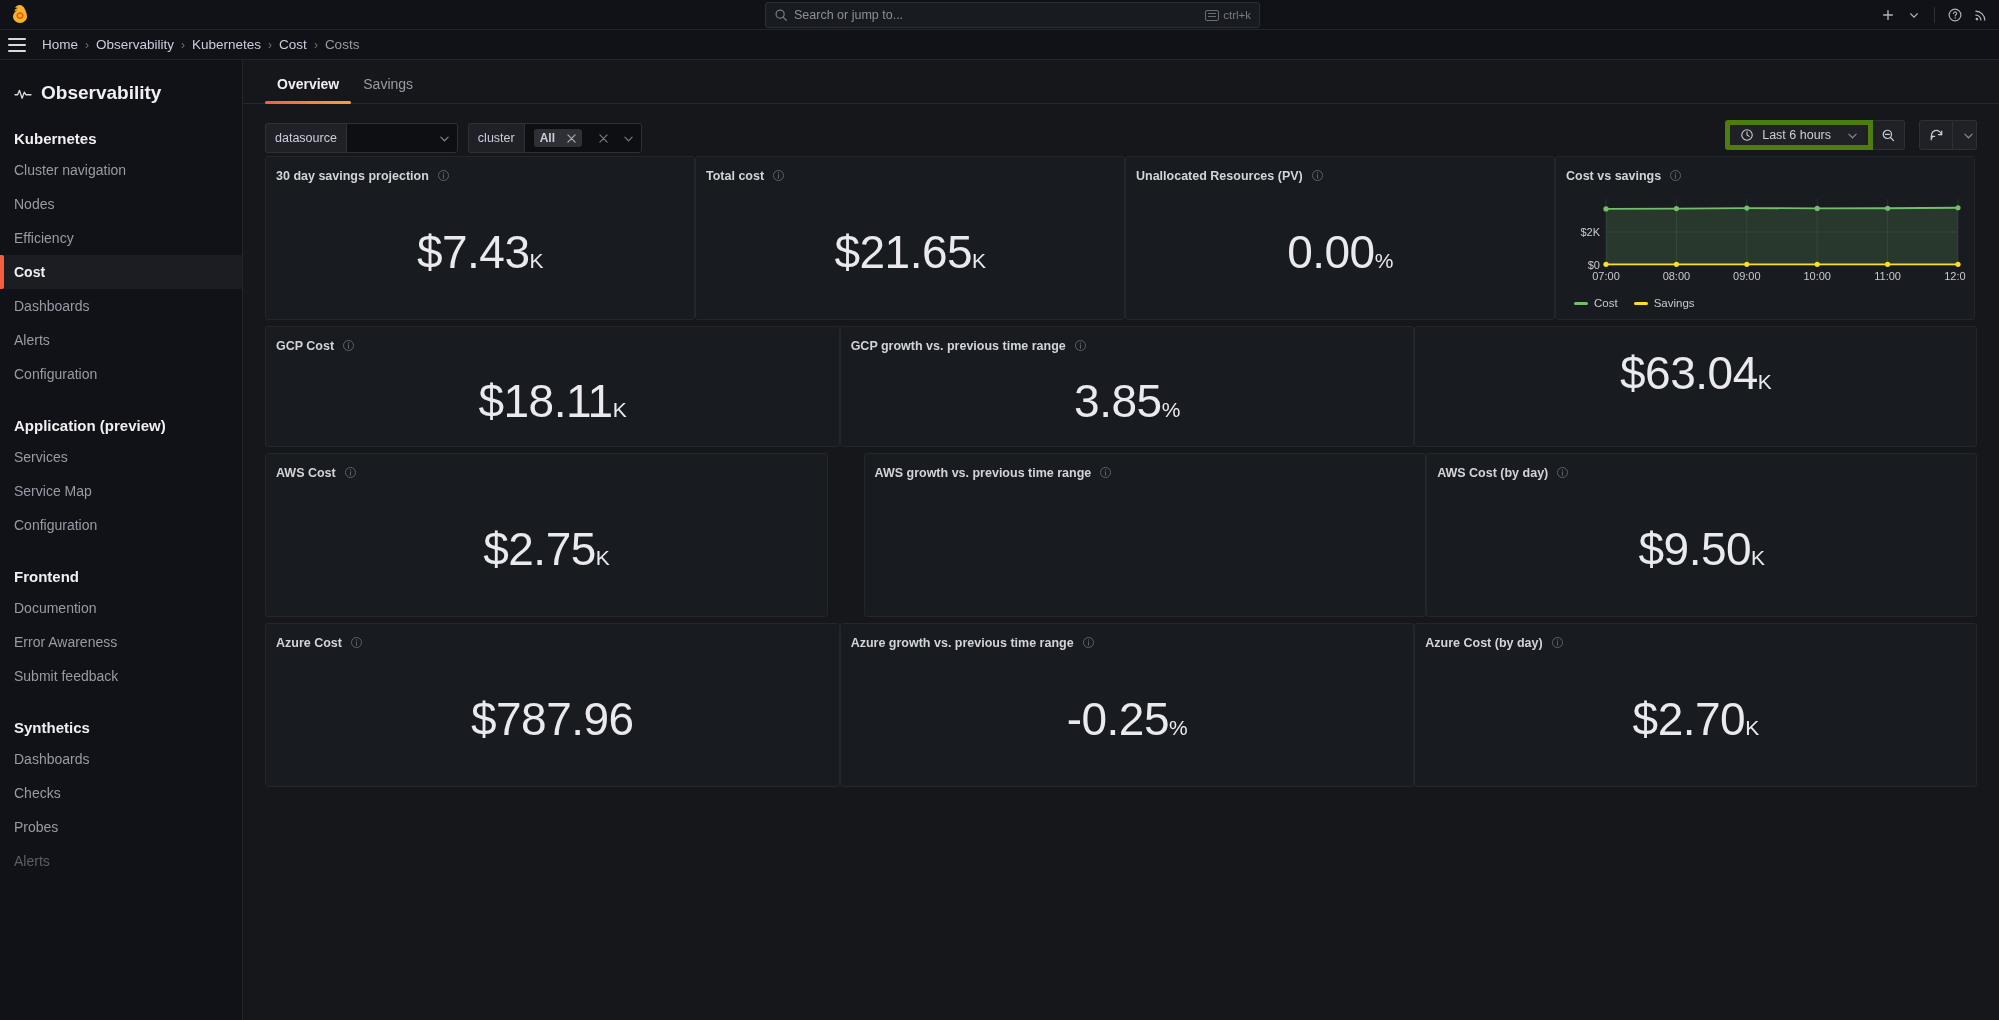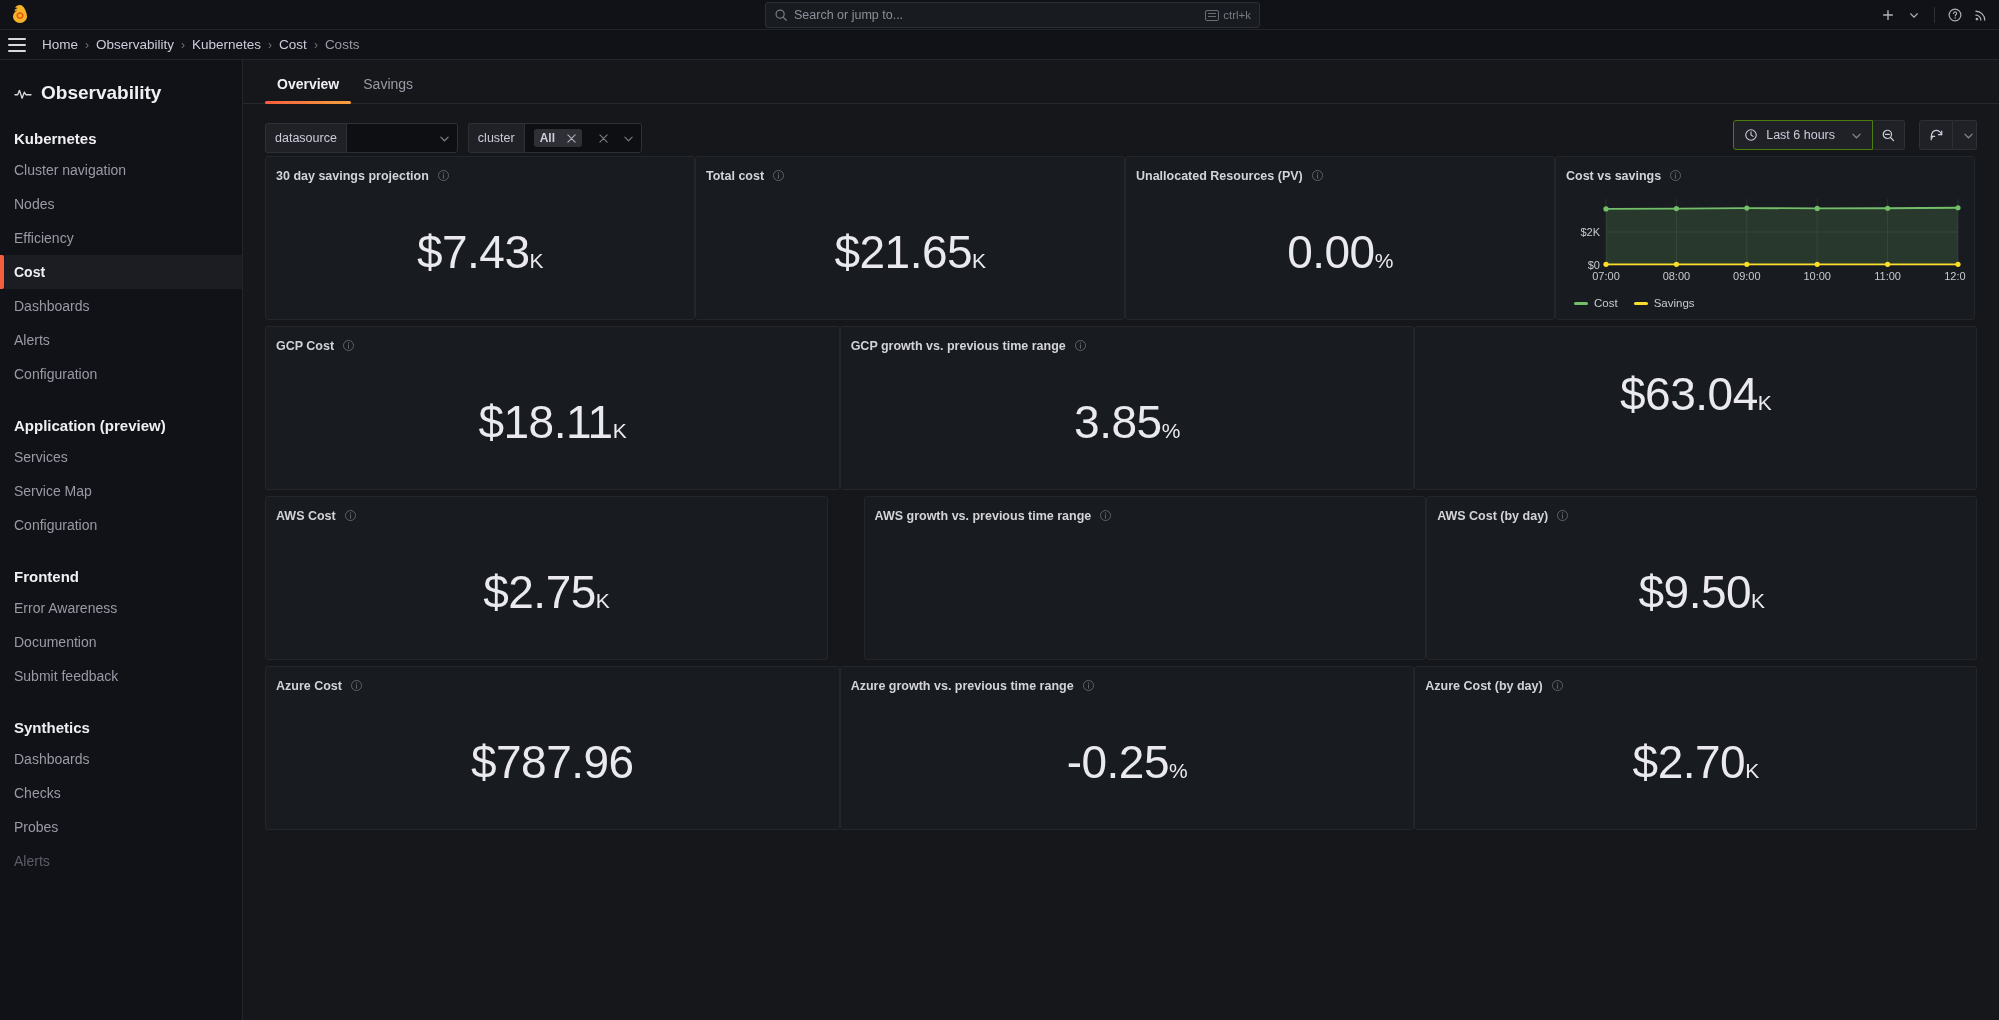--- a/index.html
+++ b/index.html
@@ -160,21 +160,21 @@
   }
   .x-ic { width: 9px; height: 9px; opacity: .8; }
   .clear-wrap { display: flex; align-items: center; gap: 7px; margin-left: auto; padding-left: 10px; }
 
   .timebar {
     position: absolute; right: 22px; top: 16px;
     display: flex; align-items: center; gap: 8px;
   }
   .tr-group { display: flex; align-items: stretch; }
   .tr-btn {
-    background: #1f2126; border: 1px solid #4d7c0f;
+    background: #1f2126; border: 5px solid #4d7c0f;
     border-radius: 3px 0 0 3px; height: 30px;
     display: flex; align-items: center; gap: 8px;
     padding: 0 10px; cursor: pointer;
     font-size: 12.5px; color: #ccccdc;
   }
   .tr-zoom {
     background: #1f2126; border: 1px solid #2e3036; border-left: none;
     border-radius: 0 3px 3px 0; width: 32px; height: 30px;
     display: flex; align-items: center; justify-content: center; cursor: pointer;
   }
@@ -319,22 +319,22 @@
 
   <div class="nav-group">
     <div class="nav-group-title">Application (preview)</div>
     <div class="nav-item">Services</div>
     <div class="nav-item">Service Map</div>
     <div class="nav-item">Configuration</div>
   </div>
 
   <div class="nav-group">
     <div class="nav-group-title">Frontend</div>
+    <div class="nav-item">Documention</div>
     <div class="nav-item">Error Awareness</div>
-    <div class="nav-item">Documention</div>
     <div class="nav-item">Submit feedback</div>
   </div>
 
   <div class="nav-group">
     <div class="nav-group-title">Synthetics</div>
     <div class="nav-item">Dashboards</div>
     <div class="nav-item">Checks</div>
     <div class="nav-item">Probes</div>
     <div class="nav-item dim">Alerts</div>
   </div>
@@ -516,136 +516,136 @@
             </div>
             <div class="legend-item">
               <span class="legend-swatch" style="background:#fade2a;"></span>
               <span>Savings</span>
             </div>
           </div>
         </div>
       </div>
     </div>
 
+    <div class="row" style="height:121px;">
+      <div class="panel" style="width:578px;">
+        <div class="panel-header">
+          <span class="panel-title">GCP Cost</span>
+          <svg class="info-icon" viewBox="0 0 16 16">
+              <circle cx="8" cy="8" r="6.2" fill="none" stroke="#9a9aa6" stroke-width="1.2"></circle>
+              <line x1="8" y1="7" x2="8" y2="11.3" stroke="#9a9aa6" stroke-width="1.3" stroke-linecap="round"></line>
+              <circle cx="8" cy="4.9" r=".85" fill="#9a9aa6"></circle>
+            </svg>
+        </div>
+        <div class="stat-body">
+          <div class="stat-value">
+            <span>$18.11</span><span class="stat-unit">K</span>
+          </div>
+        </div>
+      </div>
+      <div class="panel" style="width:578px;">
+        <div class="panel-header">
+          <span class="panel-title">GCP growth vs. previous time range</span>
+          <svg class="info-icon" viewBox="0 0 16 16">
+              <circle cx="8" cy="8" r="6.2" fill="none" stroke="#9a9aa6" stroke-width="1.2"></circle>
+              <line x1="8" y1="7" x2="8" y2="11.3" stroke="#9a9aa6" stroke-width="1.3" stroke-linecap="round"></line>
+              <circle cx="8" cy="4.9" r=".85" fill="#9a9aa6"></circle>
+            </svg>
+        </div>
+        <div class="stat-body">
+          <div class="stat-value">
+            <span>3.85</span><span class="stat-unit">%</span>
+          </div>
+        </div>
+      </div>
+      <div class="panel" style="width:566px;">
+        <div class="stat-body">
+          <div class="stat-value">
+            <span>$63.04</span><span class="stat-unit">K</span>
+          </div>
+        </div>
+      </div>
+    </div>
+
     <div class="row" style="height:164px;">
       <div class="panel" style="width:578px;">
         <div class="panel-header">
-          <span class="panel-title">GCP Cost</span>
-          <svg class="info-icon" viewBox="0 0 16 16">
-              <circle cx="8" cy="8" r="6.2" fill="none" stroke="#9a9aa6" stroke-width="1.2"></circle>
-              <line x1="8" y1="7" x2="8" y2="11.3" stroke="#9a9aa6" stroke-width="1.3" stroke-linecap="round"></line>
-              <circle cx="8" cy="4.9" r=".85" fill="#9a9aa6"></circle>
-            </svg>
-        </div>
-        <div class="stat-body">
-          <div class="stat-value">
-            <span>$18.11</span><span class="stat-unit">K</span>
-          </div>
-        </div>
-      </div>
-      <div class="panel" style="width:578px;">
-        <div class="panel-header">
-          <span class="panel-title">GCP growth vs. previous time range</span>
-          <svg class="info-icon" viewBox="0 0 16 16">
-              <circle cx="8" cy="8" r="6.2" fill="none" stroke="#9a9aa6" stroke-width="1.2"></circle>
-              <line x1="8" y1="7" x2="8" y2="11.3" stroke="#9a9aa6" stroke-width="1.3" stroke-linecap="round"></line>
-              <circle cx="8" cy="4.9" r=".85" fill="#9a9aa6"></circle>
-            </svg>
-        </div>
-        <div class="stat-body">
-          <div class="stat-value">
-            <span>3.85</span><span class="stat-unit">%</span>
-          </div>
+          <span class="panel-title">AWS Cost</span>
+          <svg class="info-icon" viewBox="0 0 16 16">
+              <circle cx="8" cy="8" r="6.2" fill="none" stroke="#9a9aa6" stroke-width="1.2"></circle>
+              <line x1="8" y1="7" x2="8" y2="11.3" stroke="#9a9aa6" stroke-width="1.3" stroke-linecap="round"></line>
+              <circle cx="8" cy="4.9" r=".85" fill="#9a9aa6"></circle>
+            </svg>
+        </div>
+        <div class="stat-body">
+          <div class="stat-value">
+            <span>$2.75</span><span class="stat-unit">K</span>
+          </div>
+        </div>
+      </div>
+      <div class="panel" style="width:578px;margin-left:36px;">
+        <div class="panel-header">
+          <span class="panel-title">AWS growth vs. previous time range</span>
+          <svg class="info-icon" viewBox="0 0 16 16">
+              <circle cx="8" cy="8" r="6.2" fill="none" stroke="#9a9aa6" stroke-width="1.2"></circle>
+              <line x1="8" y1="7" x2="8" y2="11.3" stroke="#9a9aa6" stroke-width="1.3" stroke-linecap="round"></line>
+              <circle cx="8" cy="4.9" r=".85" fill="#9a9aa6"></circle>
+            </svg>
         </div>
       </div>
       <div class="panel" style="width:566px;">
-        <div class="stat-body">
-          <div class="stat-value">
-            <span>$63.04</span><span class="stat-unit">K</span>
+        <div class="panel-header">
+          <span class="panel-title">AWS Cost (by day)</span>
+          <svg class="info-icon" viewBox="0 0 16 16">
+              <circle cx="8" cy="8" r="6.2" fill="none" stroke="#9a9aa6" stroke-width="1.2"></circle>
+              <line x1="8" y1="7" x2="8" y2="11.3" stroke="#9a9aa6" stroke-width="1.3" stroke-linecap="round"></line>
+              <circle cx="8" cy="4.9" r=".85" fill="#9a9aa6"></circle>
+            </svg>
+        </div>
+        <div class="stat-body">
+          <div class="stat-value">
+            <span>$9.50</span><span class="stat-unit">K</span>
           </div>
         </div>
       </div>
     </div>
 
     <div class="row" style="height:164px;">
       <div class="panel" style="width:578px;">
         <div class="panel-header">
-          <span class="panel-title">AWS Cost</span>
-          <svg class="info-icon" viewBox="0 0 16 16">
-              <circle cx="8" cy="8" r="6.2" fill="none" stroke="#9a9aa6" stroke-width="1.2"></circle>
-              <line x1="8" y1="7" x2="8" y2="11.3" stroke="#9a9aa6" stroke-width="1.3" stroke-linecap="round"></line>
-              <circle cx="8" cy="4.9" r=".85" fill="#9a9aa6"></circle>
-            </svg>
-        </div>
-        <div class="stat-body">
-          <div class="stat-value">
-            <span>$2.75</span><span class="stat-unit">K</span>
-          </div>
-        </div>
-      </div>
-      <div class="panel" style="width:578px;margin-left:36px;">
-        <div class="panel-header">
-          <span class="panel-title">AWS growth vs. previous time range</span>
-          <svg class="info-icon" viewBox="0 0 16 16">
-              <circle cx="8" cy="8" r="6.2" fill="none" stroke="#9a9aa6" stroke-width="1.2"></circle>
-              <line x1="8" y1="7" x2="8" y2="11.3" stroke="#9a9aa6" stroke-width="1.3" stroke-linecap="round"></line>
-              <circle cx="8" cy="4.9" r=".85" fill="#9a9aa6"></circle>
-            </svg>
+          <span class="panel-title">Azure Cost</span>
+          <svg class="info-icon" viewBox="0 0 16 16">
+              <circle cx="8" cy="8" r="6.2" fill="none" stroke="#9a9aa6" stroke-width="1.2"></circle>
+              <line x1="8" y1="7" x2="8" y2="11.3" stroke="#9a9aa6" stroke-width="1.3" stroke-linecap="round"></line>
+              <circle cx="8" cy="4.9" r=".85" fill="#9a9aa6"></circle>
+            </svg>
+        </div>
+        <div class="stat-body">
+          <div class="stat-value">
+            <span>$787.96</span><span class="stat-unit"></span>
+          </div>
+        </div>
+      </div>
+      <div class="panel" style="width:578px;">
+        <div class="panel-header">
+          <span class="panel-title">Azure growth vs. previous time range</span>
+          <svg class="info-icon" viewBox="0 0 16 16">
+              <circle cx="8" cy="8" r="6.2" fill="none" stroke="#9a9aa6" stroke-width="1.2"></circle>
+              <line x1="8" y1="7" x2="8" y2="11.3" stroke="#9a9aa6" stroke-width="1.3" stroke-linecap="round"></line>
+              <circle cx="8" cy="4.9" r=".85" fill="#9a9aa6"></circle>
+            </svg>
+        </div>
+        <div class="stat-body">
+          <div class="stat-value">
+            <span>-0.25</span><span class="stat-unit">%</span>
+          </div>
         </div>
       </div>
       <div class="panel" style="width:566px;">
         <div class="panel-header">
-          <span class="panel-title">AWS Cost (by day)</span>
-          <svg class="info-icon" viewBox="0 0 16 16">
-              <circle cx="8" cy="8" r="6.2" fill="none" stroke="#9a9aa6" stroke-width="1.2"></circle>
-              <line x1="8" y1="7" x2="8" y2="11.3" stroke="#9a9aa6" stroke-width="1.3" stroke-linecap="round"></line>
-              <circle cx="8" cy="4.9" r=".85" fill="#9a9aa6"></circle>
-            </svg>
-        </div>
-        <div class="stat-body">
-          <div class="stat-value">
-            <span>$9.50</span><span class="stat-unit">K</span>
-          </div>
-        </div>
-      </div>
-    </div>
-
-    <div class="row" style="height:164px;">
-      <div class="panel" style="width:578px;">
-        <div class="panel-header">
-          <span class="panel-title">Azure Cost</span>
-          <svg class="info-icon" viewBox="0 0 16 16">
-              <circle cx="8" cy="8" r="6.2" fill="none" stroke="#9a9aa6" stroke-width="1.2"></circle>
-              <line x1="8" y1="7" x2="8" y2="11.3" stroke="#9a9aa6" stroke-width="1.3" stroke-linecap="round"></line>
-              <circle cx="8" cy="4.9" r=".85" fill="#9a9aa6"></circle>
-            </svg>
-        </div>
-        <div class="stat-body">
-          <div class="stat-value">
-            <span>$787.96</span><span class="stat-unit"></span>
-          </div>
-        </div>
-      </div>
-      <div class="panel" style="width:578px;">
-        <div class="panel-header">
-          <span class="panel-title">Azure growth vs. previous time range</span>
-          <svg class="info-icon" viewBox="0 0 16 16">
-              <circle cx="8" cy="8" r="6.2" fill="none" stroke="#9a9aa6" stroke-width="1.2"></circle>
-              <line x1="8" y1="7" x2="8" y2="11.3" stroke="#9a9aa6" stroke-width="1.3" stroke-linecap="round"></line>
-              <circle cx="8" cy="4.9" r=".85" fill="#9a9aa6"></circle>
-            </svg>
-        </div>
-        <div class="stat-body">
-          <div class="stat-value">
-            <span>-0.25</span><span class="stat-unit">%</span>
-          </div>
-        </div>
-      </div>
-      <div class="panel" style="width:566px;">
-        <div class="panel-header">
           <span class="panel-title">Azure Cost (by day)</span>
           <svg class="info-icon" viewBox="0 0 16 16">
               <circle cx="8" cy="8" r="6.2" fill="none" stroke="#9a9aa6" stroke-width="1.2"></circle>
               <line x1="8" y1="7" x2="8" y2="11.3" stroke="#9a9aa6" stroke-width="1.3" stroke-linecap="round"></line>
               <circle cx="8" cy="4.9" r=".85" fill="#9a9aa6"></circle>
             </svg>
         </div>
         <div class="stat-body">
           <div class="stat-value">
             <span>$2.70</span><span class="stat-unit">K</span>

